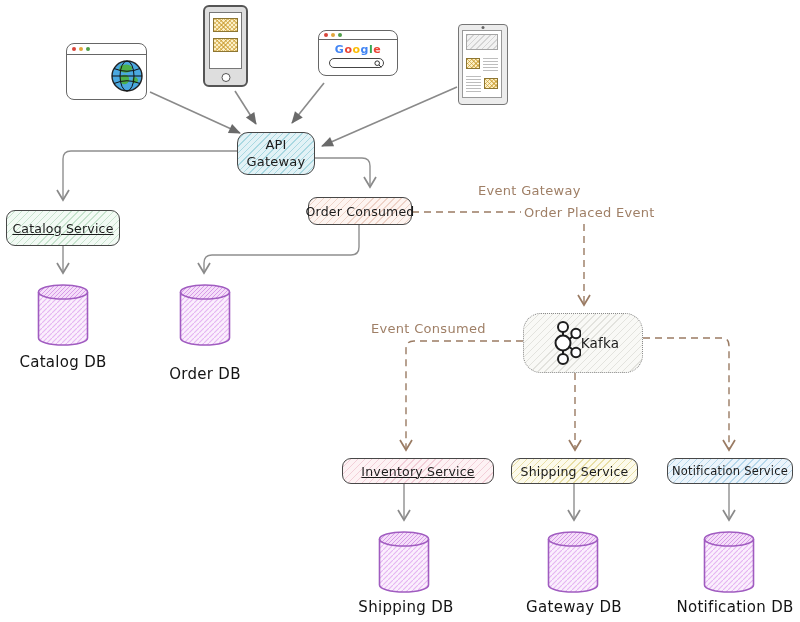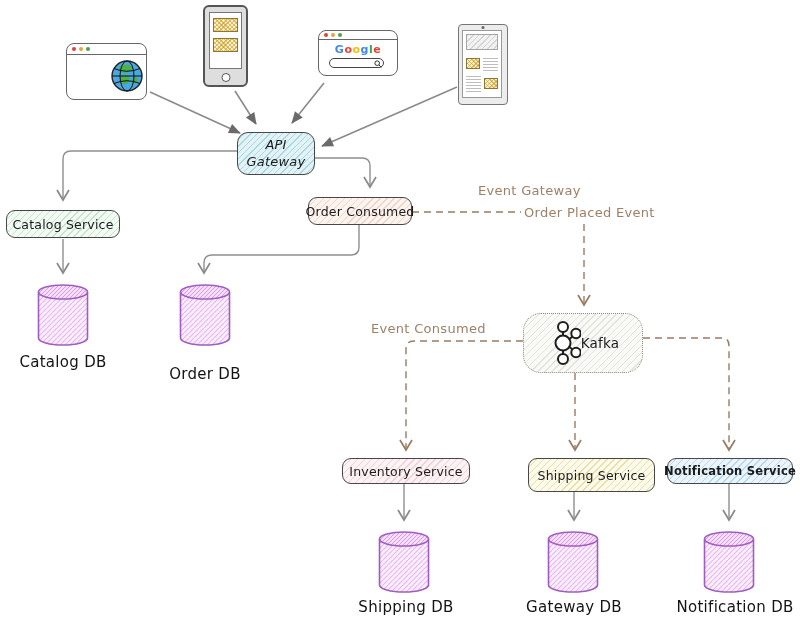--- a/index.html
+++ b/index.html
@@ -7,31 +7,31 @@
          font-family:"DejaVu Sans",sans-serif;}
   .stage *{box-sizing:border-box;}
   svg.wires{position:absolute;left:0;top:0;}
 
   
   .node{position:absolute;border:1.5px solid #474747;border-radius:9px;
         display:flex;align-items:center;justify-content:center;
         font-size:12.5px;color:#1b1b1b;letter-spacing:.2px;white-space:nowrap;}
   .gateway{left:237px;top:132px;width:78px;height:43px;border-radius:11px;
         flex-direction:column;line-height:1.3;font-size:13px;
-        background:repeating-linear-gradient(135deg,#a9d8e1 0 1px,transparent 1px 4.5px),#e2f2f6;font-style:italic;}
-  .catalog{left:6px;top:210px;width:114px;height:28px;
-        background:repeating-linear-gradient(135deg,#c7e3ce 0 1px,transparent 1px 5px),#f2faf4;}
+        background:repeating-linear-gradient(135deg,#a9d8e1 0 1px,transparent 1px 4.5px),#e2f2f6;}
+  .catalog{left:6px;top:210px;width:114px;height:36px;
+        background:repeating-linear-gradient(135deg,#c7e3ce 0 1px,transparent 1px 5px),#f2faf4;text-decoration:underline;}
   .order{left:308px;top:197px;width:104px;height:28px;
         background:repeating-linear-gradient(135deg,#eed3c8 0 1px,transparent 1px 5px),#fdf4f0;}
-  .inventory{left:342px;top:458px;width:128px;height:26px;
-        background:repeating-linear-gradient(135deg,#f2cfd8 0 1px,transparent 1px 5px),#fdf2f4;}
-  .shipping{left:511px;top:458px;width:127px;height:34px;
-        background:repeating-linear-gradient(135deg,#e9dfa6 0 1px,transparent 1px 5px),#fcfaeb;margin-left:17px;}
+  .inventory{left:342px;top:458px;width:152px;height:26px;
+        background:repeating-linear-gradient(135deg,#f2cfd8 0 1px,transparent 1px 5px),#fdf2f4;text-decoration:underline;}
+  .shipping{left:511px;top:458px;width:127px;height:26px;
+        background:repeating-linear-gradient(135deg,#e9dfa6 0 1px,transparent 1px 5px),#fcfaeb;}
   .notification{left:667px;top:458px;width:126px;height:26px;font-size:11.5px;
-        background:repeating-linear-gradient(135deg,#b6d8ec 0 1px,transparent 1px 5px),#ebf4fb;font-weight:bold;}
+        background:repeating-linear-gradient(135deg,#b6d8ec 0 1px,transparent 1px 5px),#ebf4fb;}
   .kafka{left:523px;top:313px;width:120px;height:60px;border:1.6px dotted #8c8c8c;
         border-radius:18px;gap:0;font-size:13.5px;
         background:repeating-linear-gradient(135deg,#e3e3de 0 1px,transparent 1px 5px),#f9f9f6;}
 
   
   svg.db{position:absolute;}
   .dblabel{position:absolute;width:140px;text-align:center;font-size:15px;color:#141414;
         letter-spacing:.3px;}
   .edgelabel{position:absolute;font-size:13px;color:#9f7f66;letter-spacing:.3px;white-space:nowrap;}
 

